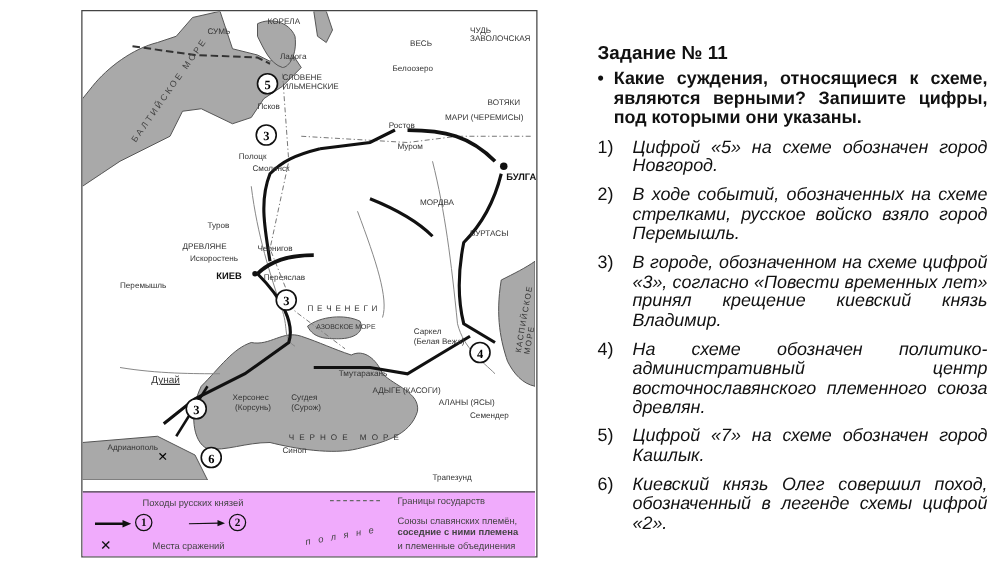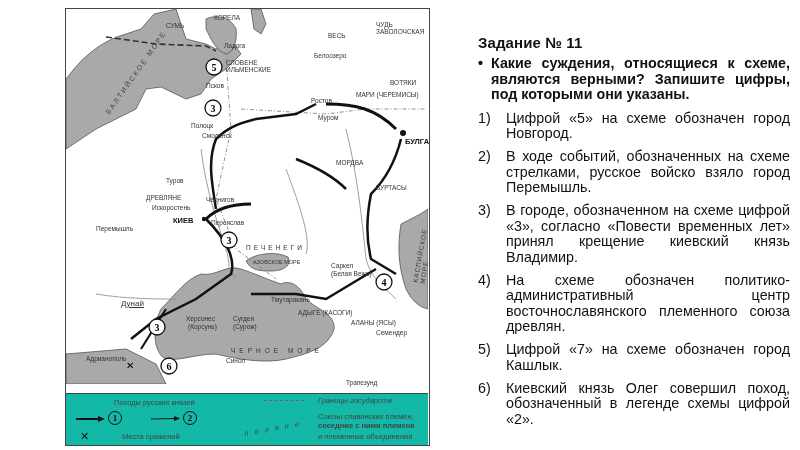--- a/index.html
+++ b/index.html
@@ -1,29 +1,29 @@
 <!DOCTYPE html>
 <html><head>
 <meta charset="utf-8">
 <style>
   html,body{margin:0;padding:0;background:#fff;}
   body{width:800px;height:450px;position:relative;overflow:hidden;font-family:"Liberation Sans",sans-serif;color:#111;}
   #map-panel{position:absolute;left:65px;top:8px;width:365px;height:438px;border:1.5px solid #444;box-sizing:border-box;background:#fff;overflow:hidden;}
   #map-svg{position:absolute;left:0;top:0;width:362px;height:375px;}
-  #legend{position:absolute;left:0;top:384px;width:362px;height:52px;border-top:1.5px solid #444;background:#14b8a6;font-size:7.5px;color:#444;}
+  #legend{position:absolute;left:0;top:384px;width:362px;height:52px;border-top:1.5px solid #444;background:#f0abfc;font-size:7.5px;color:#444;}
   .lg{position:absolute;white-space:nowrap;}
   .circ{display:inline-block;width:12px;height:12px;border:1.4px solid #111;border-radius:50%;text-align:center;line-height:12px;font-size:9px;font-weight:bold;color:#111;font-family:"Liberation Serif",serif;}
   .lbl{font-family:"Liberation Sans",sans-serif;}
   #task-panel{position:absolute;left:478px;top:14px;width:312px;margin-top:20px;}
   #task-title{font-size:15px;font-weight:bold;margin:0 0 5px 0;letter-spacing:0.1px;}
   #task-question{display:flex;font-size:14.3px;font-weight:bold;line-height:15.5px;text-align:justify;margin-bottom:8px;}
   #task-question .bullet{width:13px;flex:none;}
   .opt{display:flex;font-size:14.3px;line-height:15.5px;margin-bottom:7.5px;text-align:justify;}
   .opt .num{width:28px;flex:none;}
-  .opt .txt{flex:1;}
+  .opt .txt{flex:1;font-style:italic;}
 </style>
 </head>
 <body>
 
 <div id="map-panel">
   <svg id="map-svg" viewBox="0 0 362 375" xmlns="http://www.w3.org/2000/svg">
 
     <path d="M8,60 C20,45 40,30 60,25 L75,20 L88,5 L110,0 L120,30 L140,35 L150,40 L165,30 L175,45 L160,60 L145,70 L135,85 L120,90 L95,78 L80,80 L70,100 L50,110 L30,120 L15,130 L0,140 L0,70 Z" fill="#a9a9a9" stroke="#555" stroke-width="0.8"></path>
 
     <path d="M140,10 C150,5 165,8 170,20 C172,35 165,45 160,45 C150,42 145,30 140,20 Z" fill="#a9a9a9" stroke="#555" stroke-width="0.8"></path>
@@ -144,21 +144,21 @@
     <span class="lg" style="left:85px;top:17px;">
       <svg width="30" height="8" style="vertical-align:middle">
           <path d="M0,4 L24,3.5" stroke="#111" stroke-width="1"></path>
           <path d="M23,1 L29,3.5 L23,6 Z" fill="#111"></path>
         </svg>
       <span class="circ">2</span>
     </span>
     <span class="lg" style="left:14px;top:36px;font-size:11px;color:#111;">✕</span>
     <span class="lg" style="left:56px;top:38px;">Места сражений</span>
     <span class="lg" style="left:198px;top:6px;width:40px;border-top:1px dashed #666;"></span>
-    <span class="lg" style="left:252px;top:2px;font-style:italic;">Границы государств</span>
+    <span class="lg" style="left:252px;top:2px;">Границы государств</span>
     <span class="lg" style="left:178px;top:30px;font-style:italic;letter-spacing:2px;transform:rotate(-10deg);">п о л я н е</span>
     <span class="lg" style="left:252px;top:18px;">Союзы славянских племён,</span>
     <span class="lg" style="left:252px;top:27px;font-weight:bold;">соседние с ними племена</span>
     <span class="lg" style="left:252px;top:38px;">и племенные объединения</span>
   </div>
 </div>
 
 <div id="task-panel">
   <div id="task-title">Задание № 11</div>
   <div id="task-question">

